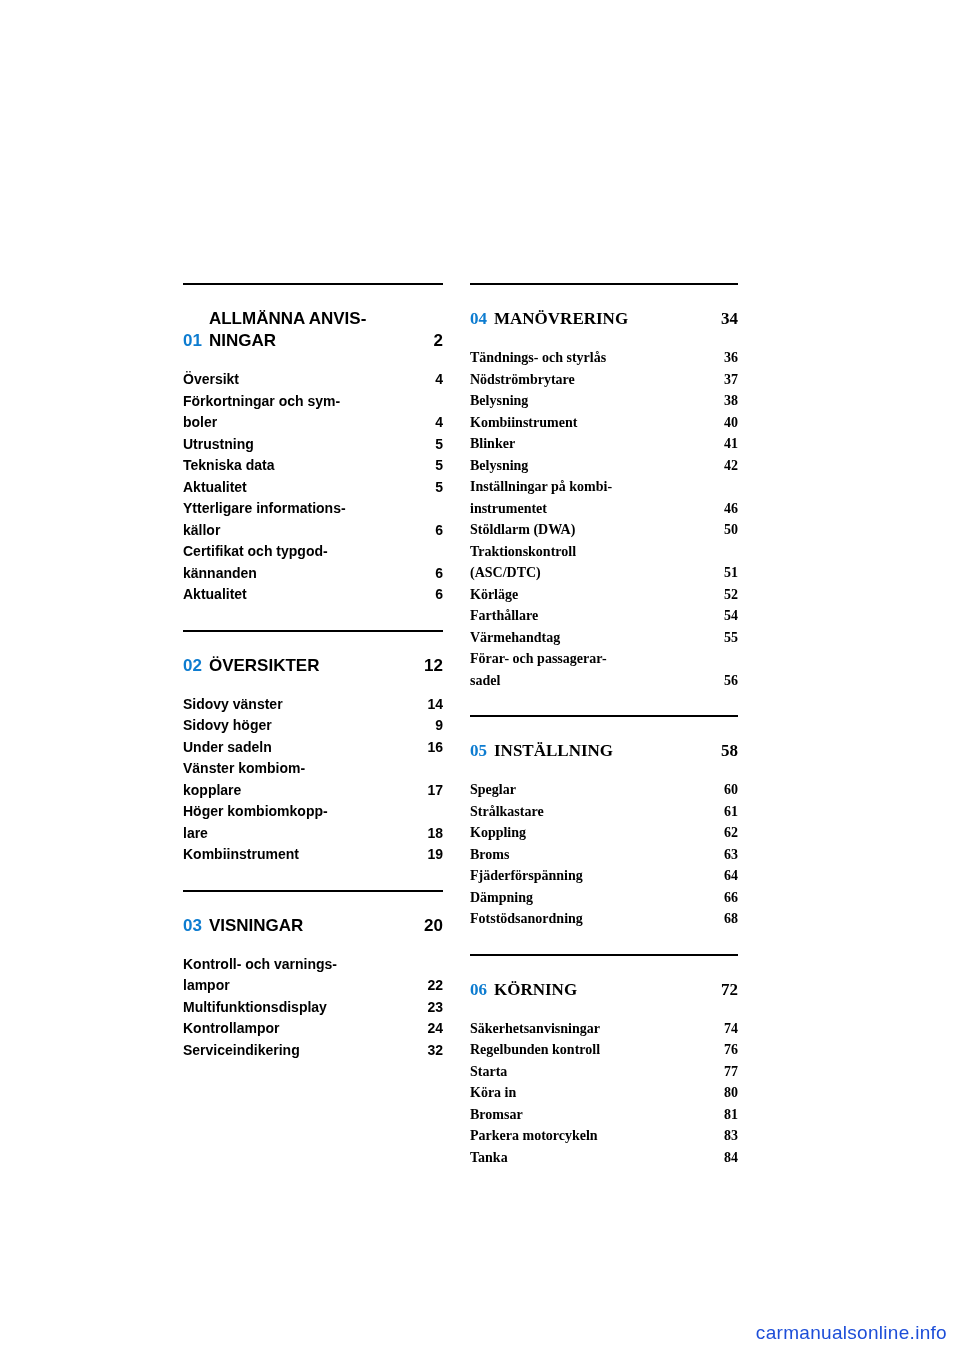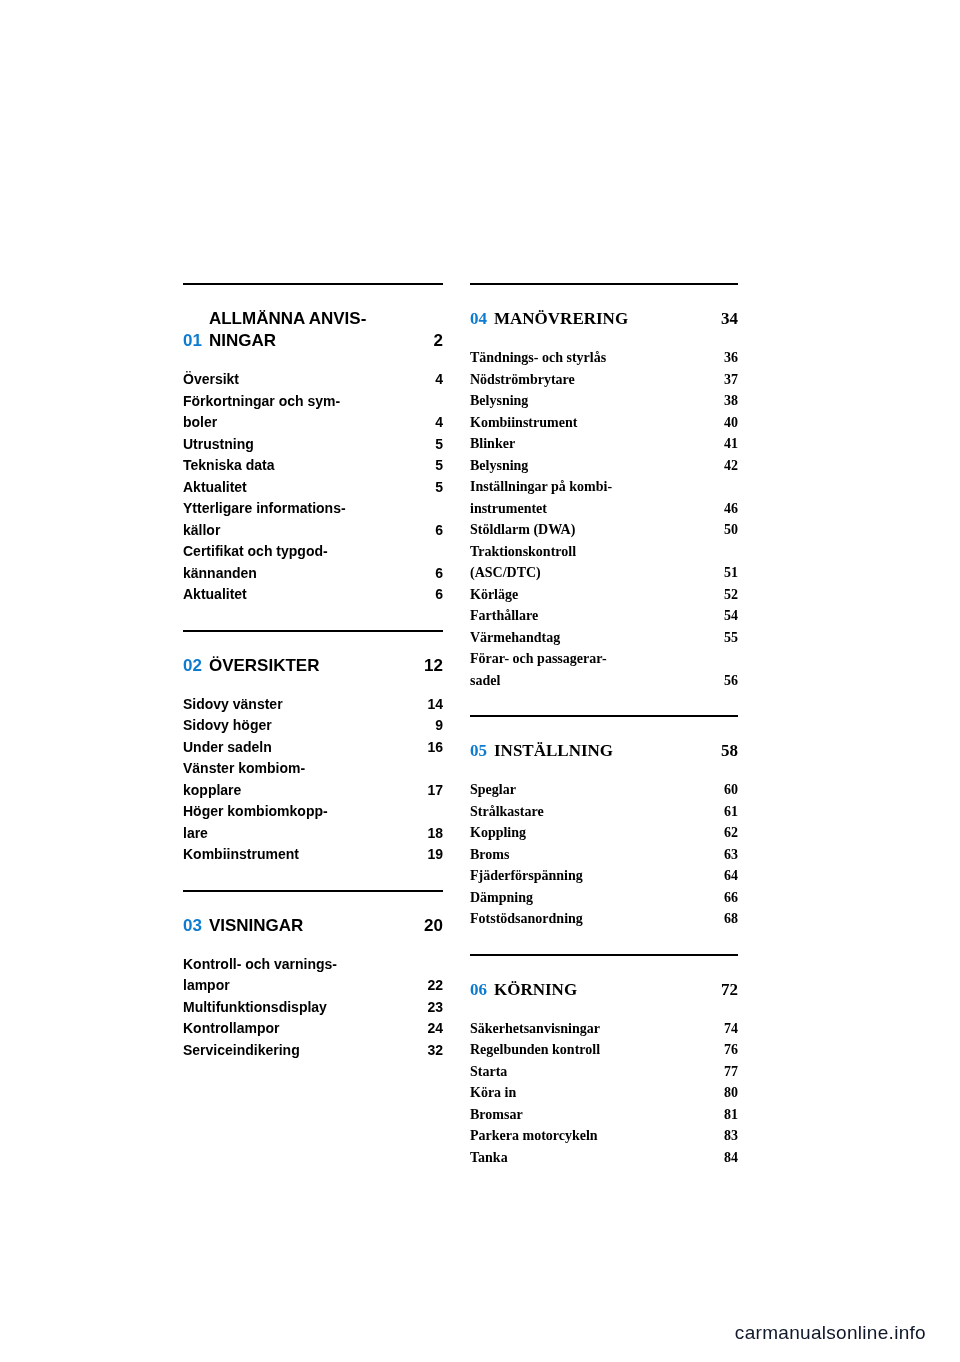--- a/index.html
+++ b/index.html
@@ -63,25 +63,25 @@
     white-space: pre-line;
     padding-right: 8px;
   }
   .pg {
     white-space: nowrap;
     font-weight: 700;
   }
 
   .watermark {
     position: absolute;
-    right: 34px;
+    right: 13px;
     bottom: 18px;
     font-size: 19px;
     font-weight: 400;
-    color: #0f172a;
+    color: #1d4ed8;
     letter-spacing: 0.3px;
   }
 </style>
 </head>
 <body>
 
 <div class="page">
   <div class="col col-left">
       <div class="section">
         <div class="rule"></div>

